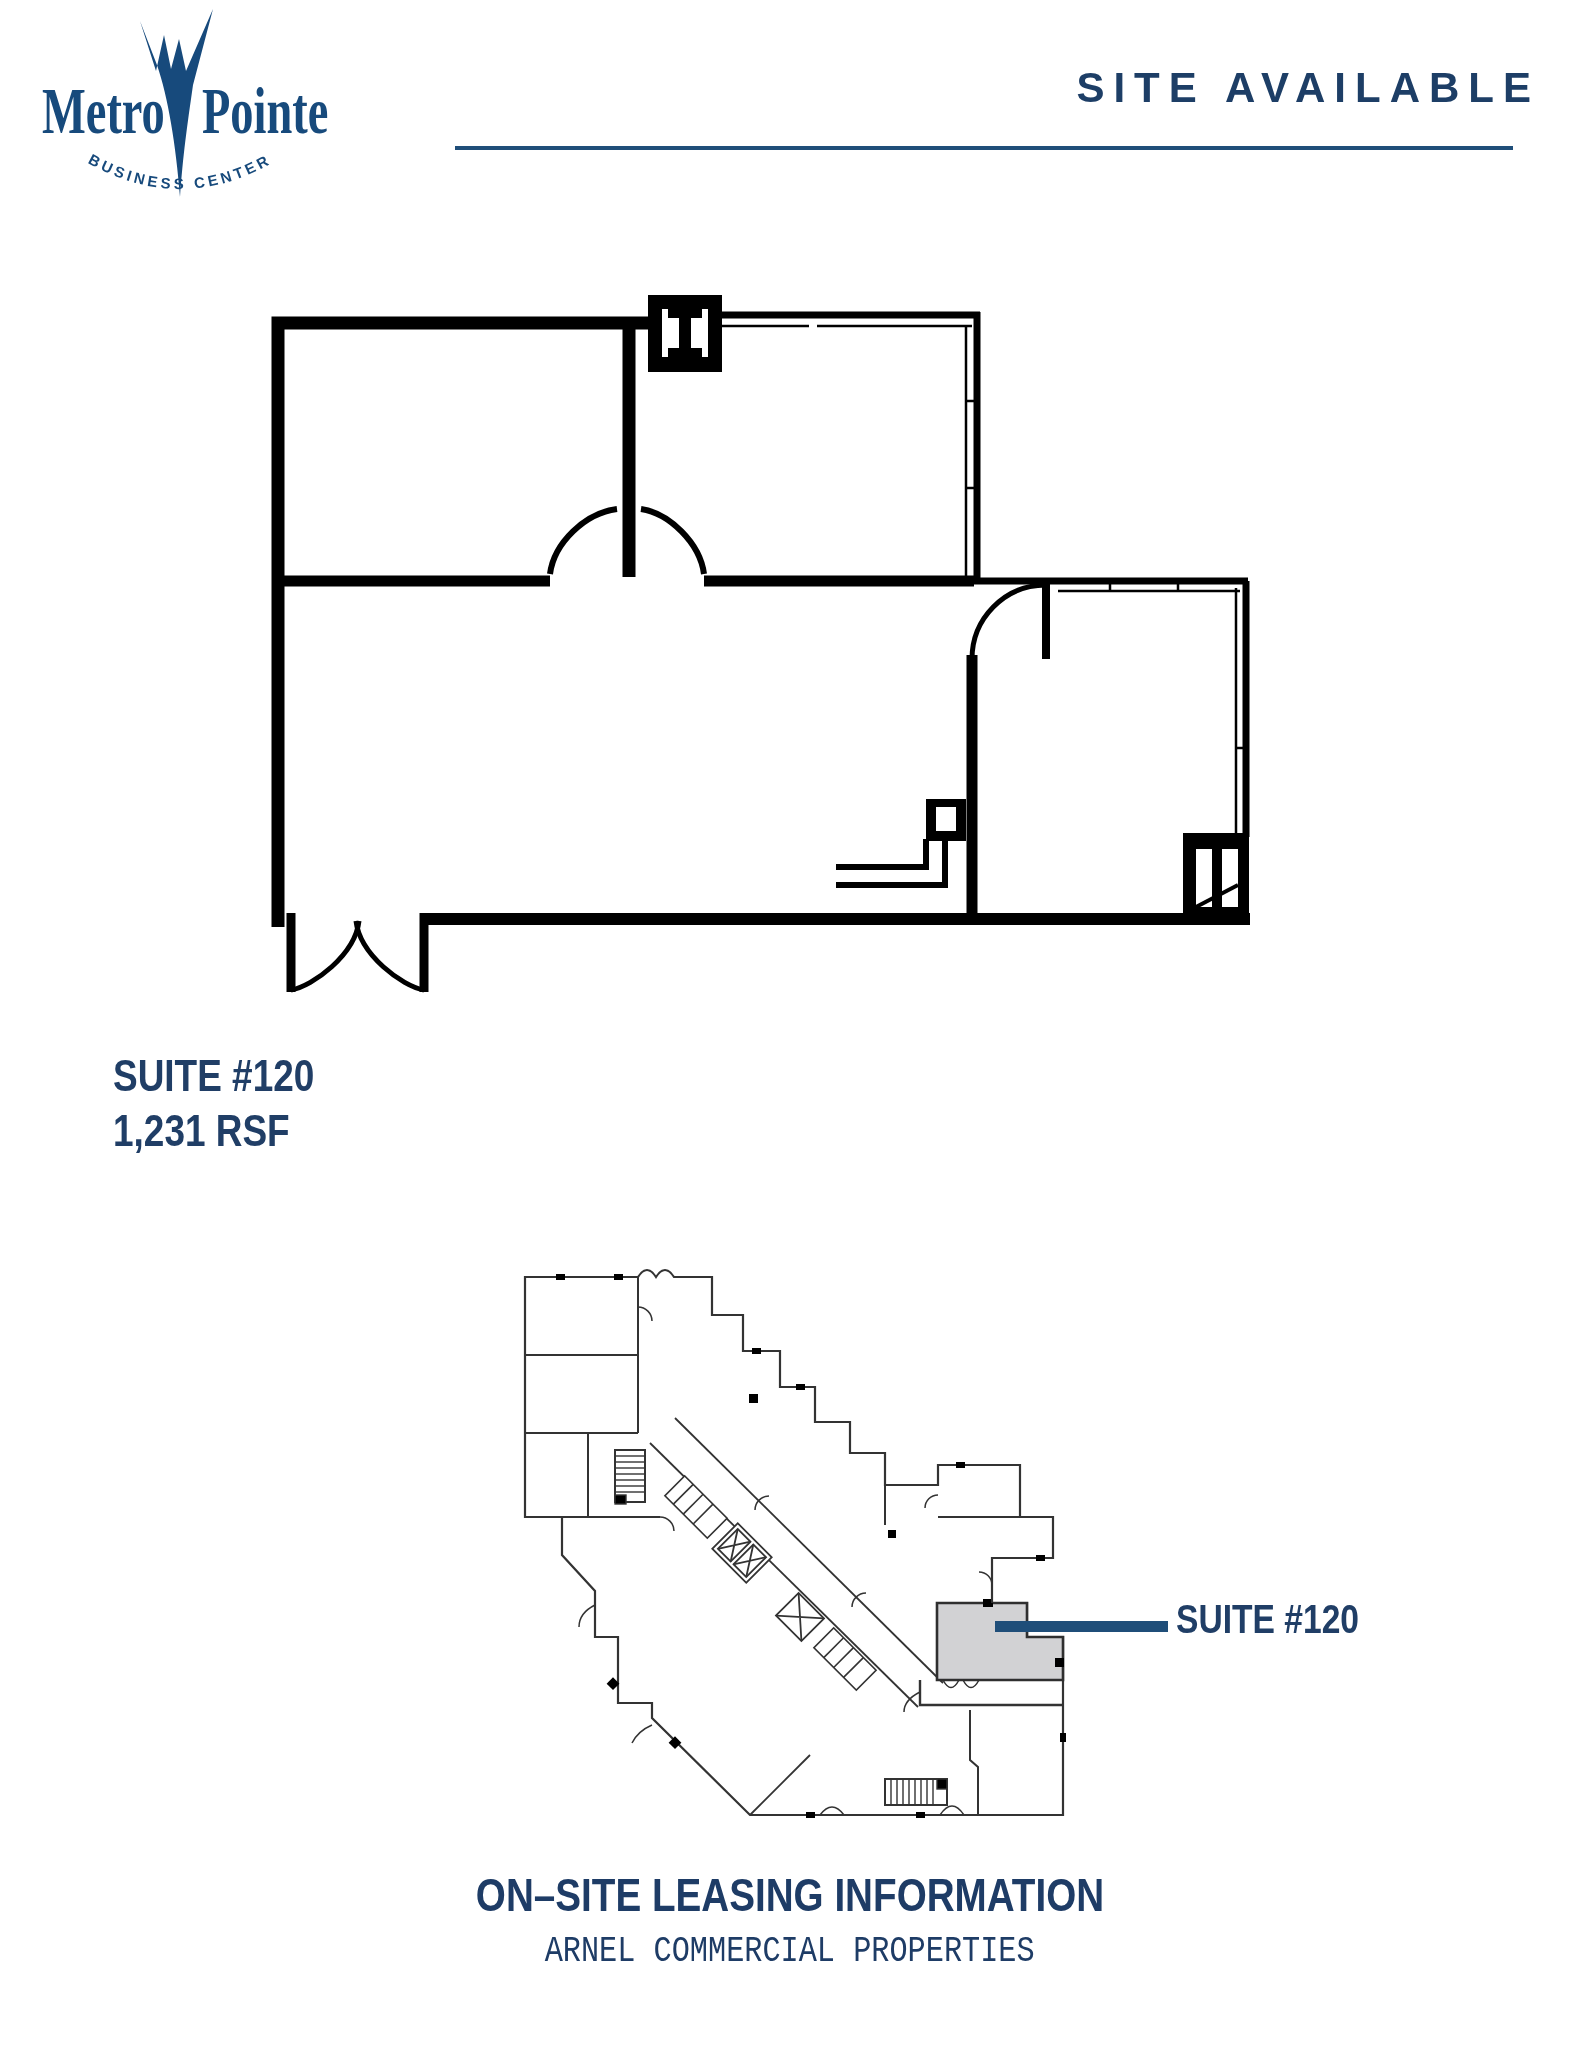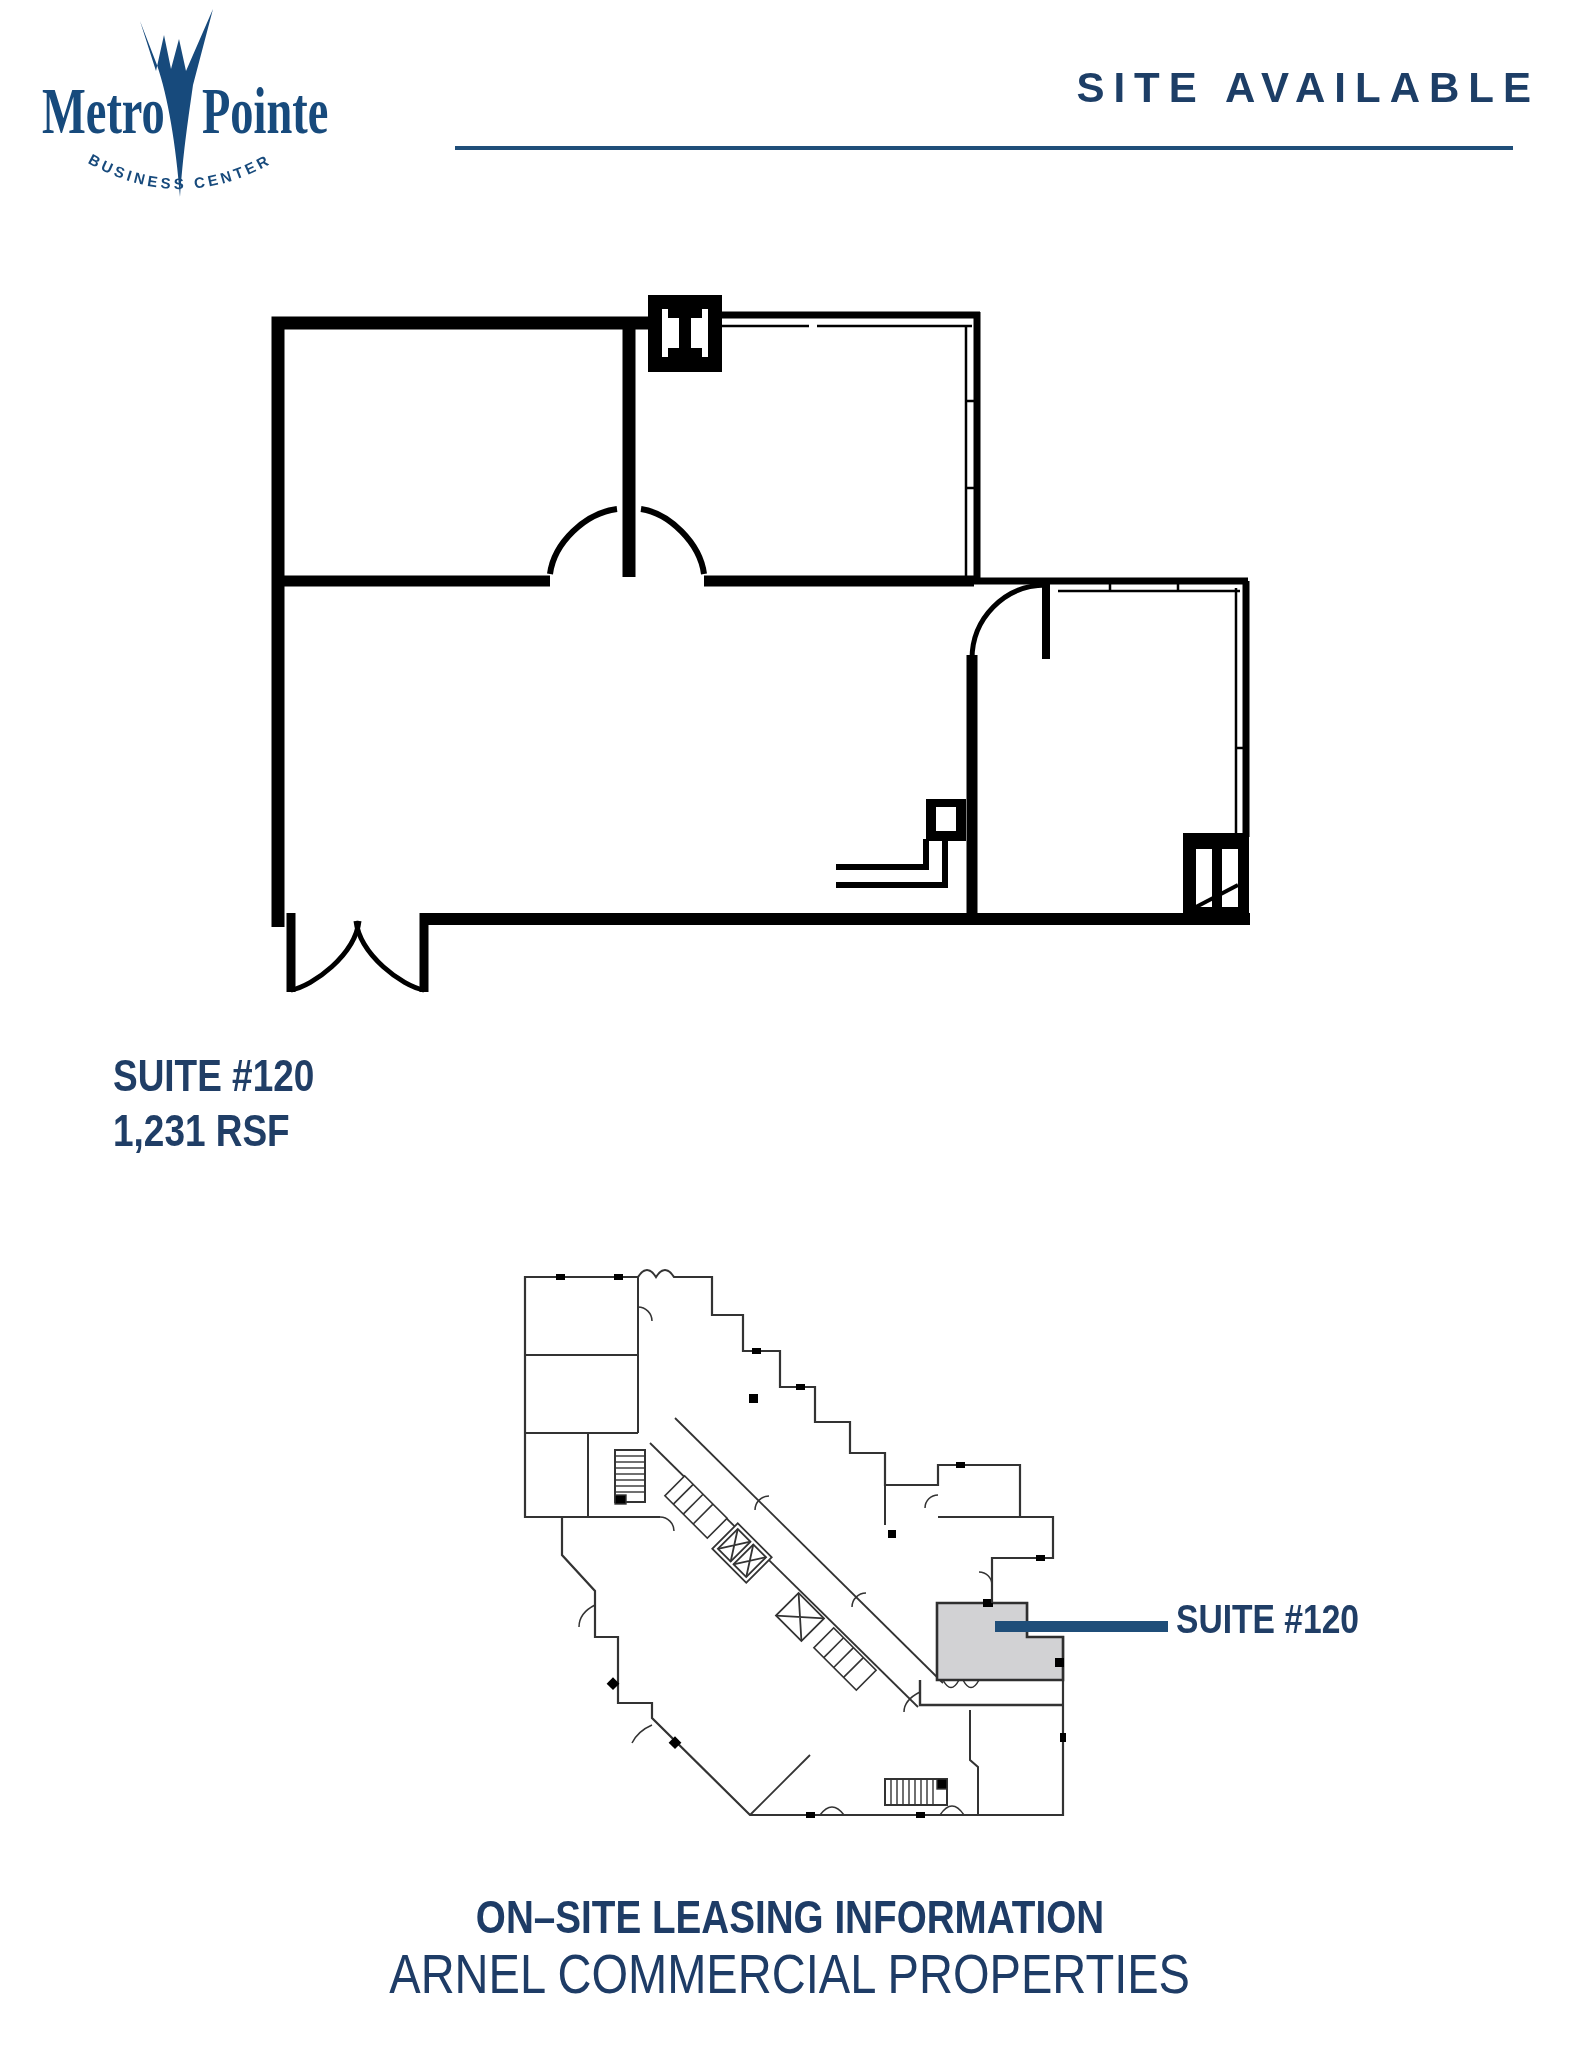--- a/index.html
+++ b/index.html
@@ -22,22 +22,22 @@
   #main-plan{left:258px;top:293px;width:1008px;height:710px;}
 
   #suite-info{left:113px;top:1048px;font-size:44px;font-weight:bold;color:#203e66;line-height:55px;}
 
   #site-plan{left:500px;top:1255px;width:600px;height:600px;}
 
   #leader-line{left:995px;top:1621px;width:173px;height:11px;background:#1f4e79;}
   #suite-callout{left:1176px;top:1597px;font-size:40px;font-weight:bold;color:#203e66;}
 
   #footer{left:250px;top:1866px;width:1080px;text-align:center;color:#1e3c66;}
-  #footer .l1{font-size:46px;font-weight:bold;line-height:58px;margin-top:22px;}
-  #footer .l2{font-size:56px;font-weight:normal;line-height:56px;}
+  #footer .l1{font-size:46px;font-weight:bold;line-height:58px;}
+  #footer .l2{font-size:36px;font-weight:normal;line-height:56px;font-family:Liberation Mono, monospace;}
   #footer .l3{font-size:44px;font-weight:normal;line-height:56px;}
 </style>
 </head>
 <body>
 
 <svg id="logo" class="abs" viewBox="0 0 300 215">
   <g fill="#174a7c">
     <path d="M150,192 C146,140 138,92 127,60 L110,16 L126,66 L134,30 L141,64 L149,34 L156,66 L183,4 L163,80 C157,122 153,150 150,192 Z"></path>
     <text transform="translate(12,128) scale(0.80,1.12)" font-family="Liberation Serif, serif" font-size="58" font-weight="bold">Metro</text>
     <text transform="translate(172,128) scale(0.80,1.12)" font-family="Liberation Serif, serif" font-size="58" font-weight="bold">Pointe</text>

